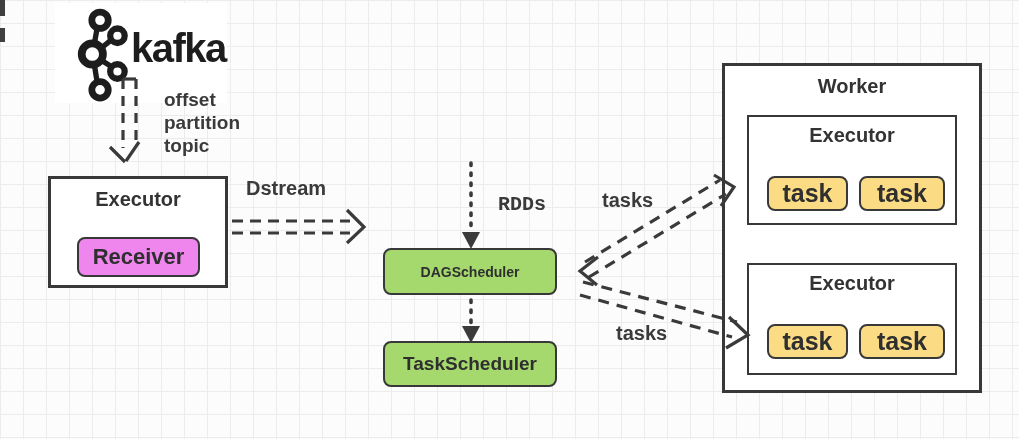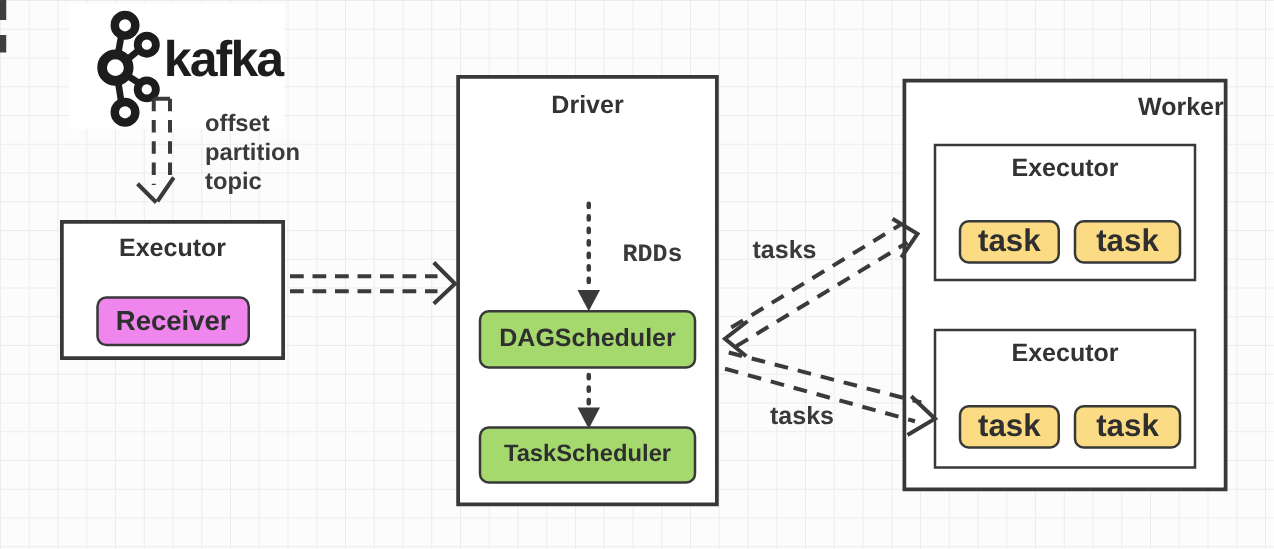--- a/index.html
+++ b/index.html
@@ -31,24 +31,24 @@
     position:absolute;border:2.5px solid #383838;border-radius:8px;box-sizing:border-box;
     display:flex;align-items:center;justify-content:center;text-align:center;
     font-weight:700;color:#2f2f2f;
   }
   .src-executor{left:48px;top:176px;width:180px;height:112px;}
   .src-executor .box-title{margin-top:9px;}
   .receiver{left:77px;top:237px;width:123px;height:40px;background:#ee86ee;font-size:22px;}
   .driver{left:365px;top:60px;width:210px;height:345px;}
   .driver .box-title{margin-top:10px;}
   .streaming-context{left:400px;top:112px;width:142px;height:47px;background:#a5d96e;font-size:18px;line-height:21px;padding:0 4px;}
-  .dag-scheduler{left:383px;top:248px;width:174px;height:47px;background:#a5d96e;font-size:20px;}
+  .dag-scheduler{left:383px;top:248px;width:174px;height:47px;background:#a5d96e;font-size:14px;}
   .task-scheduler{left:383px;top:341px;width:174px;height:46px;background:#a5d96e;font-size:19px;}
   .worker{left:722px;top:63px;width:260px;height:330px;}
-  .worker .box-title{margin-top:9px;text-align:right;}
+  .worker .box-title{margin-top:9px;}
   .w-exec{position:absolute;background:#ffffff;border:2.5px solid #383838;box-sizing:border-box;}
   .w-exec1{left:747px;top:115px;width:210px;height:110px;}
   .w-exec2{left:747px;top:263px;width:210px;height:112px;}
   .w-exec .box-title{margin-top:7px;}
   .task-pill{background:#fbdc85;font-size:25px;}
   .task-1a{left:767px;top:176px;width:81px;height:35px;}
   .task-1b{left:859px;top:176px;width:86px;height:35px;}
   .task-2a{left:767px;top:324px;width:81px;height:35px;}
   .task-2b{left:859px;top:324px;width:86px;height:35px;}
   .edge-label{position:absolute;font-weight:700;font-size:20px;color:#3a3a3a;}
@@ -87,40 +87,38 @@
     <div>offset</div>
     <div>partition</div>
     <div>topic</div>
   </div>
 
   <div class="box src-executor">
     <div class="box-title">Executor</div>
   </div>
   <div class="pill receiver">Receiver</div>
 
-  <div class="box driver">
-    <div class="box-title">Driver</div>
-  </div>
   <div class="pill dag-scheduler">DAGScheduler</div>
   <div class="pill task-scheduler">TaskScheduler</div>
 
   <div class="box worker">
     <div class="box-title">Worker</div>
   </div>
   <div class="w-exec w-exec1">
     <div class="box-title">Executor</div>
   </div>
   <div class="pill task-pill task-1a">task</div>
   <div class="pill task-pill task-1b">task</div>
   <div class="w-exec w-exec2">
     <div class="box-title">Executor</div>
   </div>
   <div class="pill task-pill task-2a">task</div>
   <div class="pill task-pill task-2b">task</div>
 
+  <div class="edge-label lbl-dstream">Dstream</div>
   <div class="edge-label lbl-rdds">RDDs</div>
   <div class="edge-label lbl-tasks-upper">tasks</div>
   <div class="edge-label lbl-tasks-lower">tasks</div>
 
   <svg class="arrow-overlay" viewBox="0 0 1019 439">
     <g stroke="#3a3a3a" fill="none" stroke-width="3.2">
 
       <g>
         <path d="M123,79 H136"></path>
         <path d="M123,79 V148" stroke-dasharray="10 7"></path>

